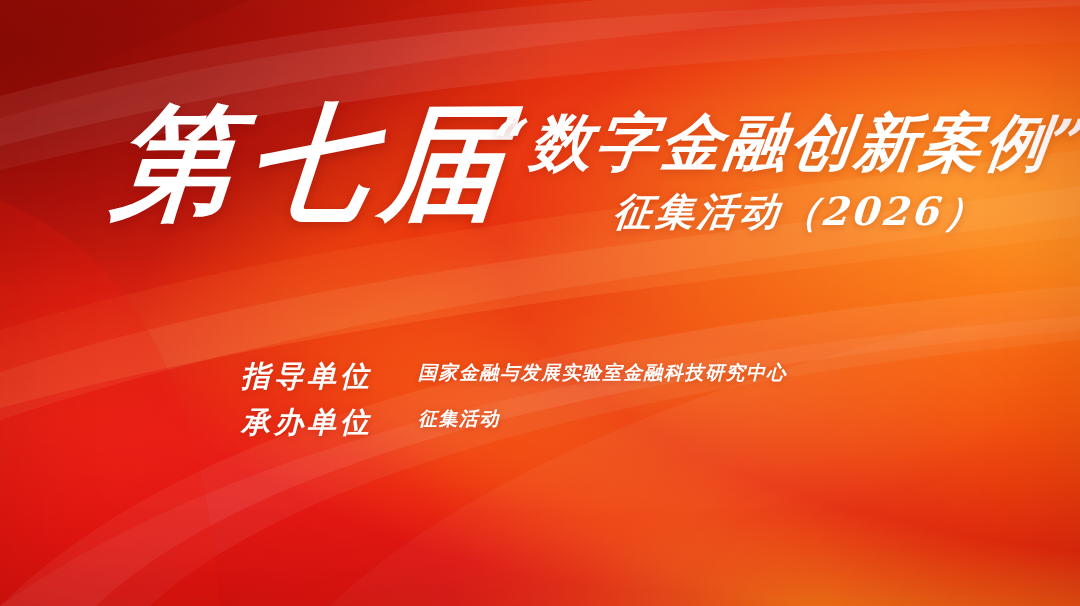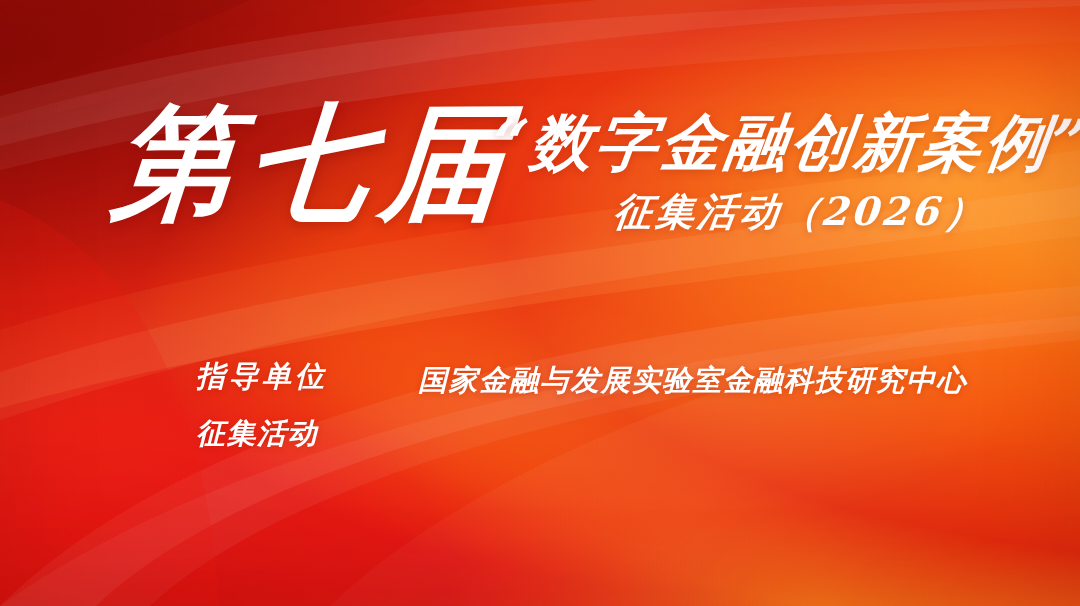--- a/index.html
+++ b/index.html
@@ -146,24 +146,25 @@
   }
 
   .credits{position:absolute;left:196px;top:358px;}
   .cred-row{display:flex;align-items:flex-start;margin-bottom:9px;}
   .cred-label{
     width:222px;flex:none;color:#fff;
     font-size:29px;font-weight:700;letter-spacing:4px;
     font-family:"DejaVu Serif","Liberation Serif",serif;
     font-style:italic;line-height:1.28;
     text-shadow:0 1px 6px rgba(150,20,5,.3);
+    text-align:center;
   }
   .cred-vals{color:#fff;}
   .cred-val{
-    font-size:29px;font-weight:700;letter-spacing:1.5px;
+    font-size:19px;font-weight:700;letter-spacing:1.5px;
     font-family:"DejaVu Serif","Liberation Serif",serif;
     font-style:italic;line-height:1.52;
     text-shadow:0 1px 6px rgba(150,20,5,.3);
   }
   .vignette{
     position:absolute;inset:0;pointer-events:none;
     box-shadow:inset 0 0 90px 10px rgba(130,12,6,.18);
   }
 </style>
 </head>
@@ -240,20 +241,21 @@
   <div class="credits">
 
     <div class="cred-row">
       <div class="cred-label">指导单位</div>
       <div class="cred-vals">
         <div class="cred-val">国家金融与发展实验室金融科技研究中心</div>
       </div>
     </div>
 
     <div class="cred-row">
+      <div class="cred-label">承办单位</div>
       <div class="cred-vals">
         <div class="cred-val">征集活动</div>
       </div>
     </div>
 
   </div>
 
   <div class="vignette"></div>
 </div>
 

